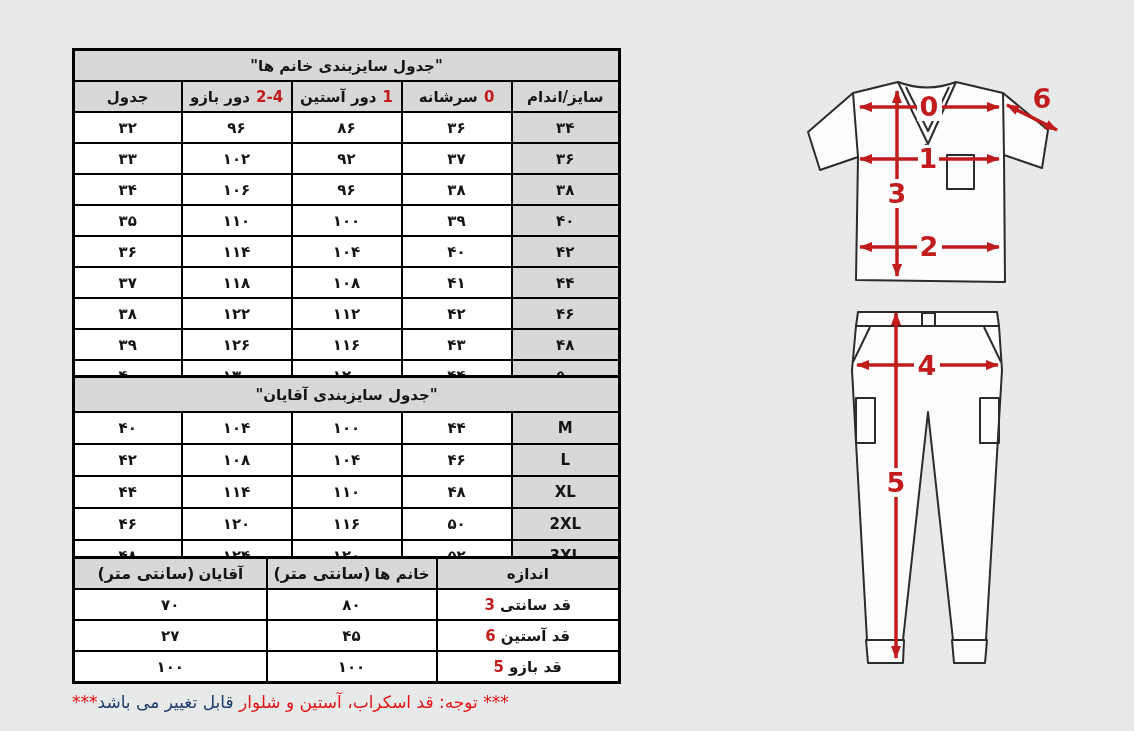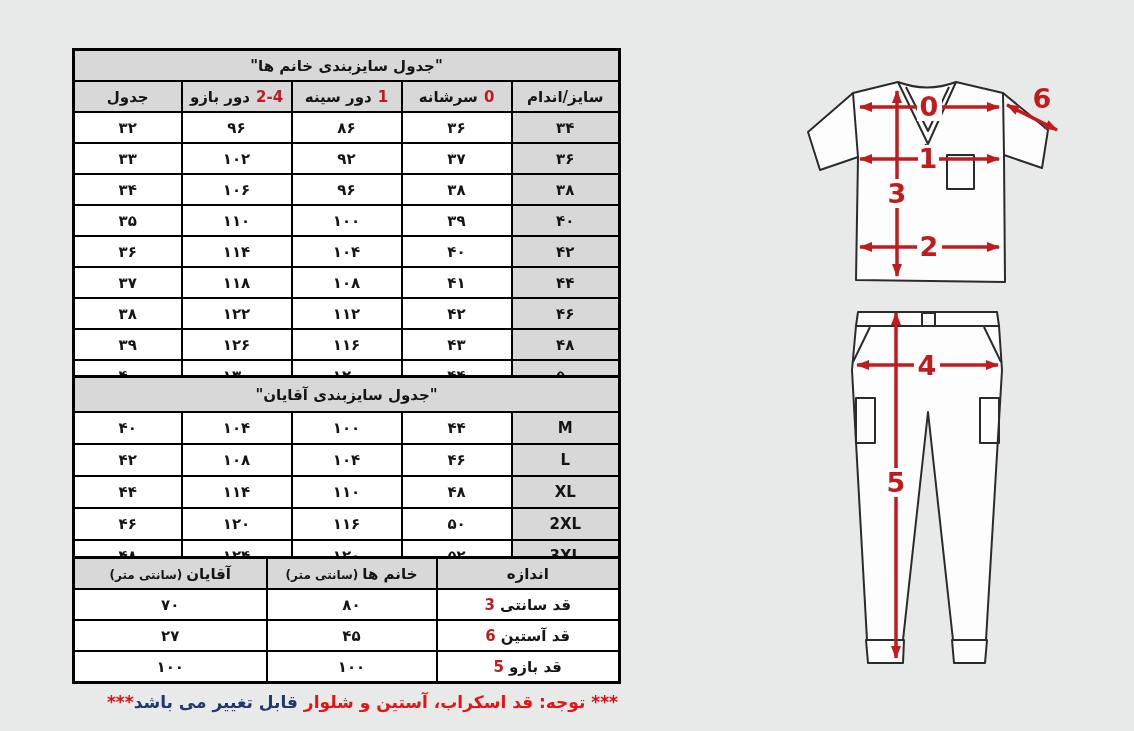--- a/index.html
+++ b/index.html
@@ -17,26 +17,26 @@
     font-weight:bold;color:#151515;height:27px;font-size:15px;
     overflow:hidden;white-space:nowrap;
   }
   .title-cell{background:#d8d8d8;font-size:18px;height:37px;}
   .hdr{background:#d8d8d8;font-size:16px;height:31px;}
   .gcell{background:#d8d8d8;}
   .latin{font-size:16px;}
   .num-red{color:#c11b1e;direction:ltr;unicode-bidi:isolate;}
   .hdr .num-red{margin-left:6px;}
   .mrow .num-red{margin-right:5px;font-size:15px;}
-  .sub{font-size:12px;margin-right:4px;}
+  .sub{font-size:16px;margin-right:4px;}
   .m-hdr{height:33px;}
   .men-row td{height:28px;}
   #note{
-    position:absolute;left:72px;top:692px;width:546px;text-align:right;
-    direction:rtl;font-weight:bold;font-size:17px;color:#1e3a6e;
+    position:absolute;left:72px;top:692px;width:546px;text-align:left;
+    direction:rtl;font-weight:normal;font-size:17px;color:#1e3a6e;
   }
   #note .stars,#note .redtxt{color:#e00b0b;}
   #note .redtxt{color:#e51414;}
   #diagram{position:absolute;left:780px;top:60px;}
   .garment{fill:#fdfdfd;stroke:#2b2b2b;stroke-width:2;stroke-linejoin:round;}
   .seam{fill:none;stroke:#2b2b2b;stroke-width:2;stroke-linejoin:round;}
   .arrow{stroke:#c11b1e;stroke-width:3.5;fill:none;}
   .lblbg{fill:#fdfdfd;}
   .dlabel{font-family:"DejaVu Sans",sans-serif;font-weight:bold;font-size:27px;fill:#c11b1e;text-anchor:middle;}
 </style>
@@ -51,21 +51,21 @@
       <col style="width:110px">
       <col style="width:108px">
   </colgroup>
   <tbody>
       <tr>
     <td colspan="5" class="title-cell">"جدول سایزبندی خانم ها"</td>
   </tr>
   <tr>
     <td class="hdr"><span>سایز/اندام</span></td>
     <td class="hdr"><span class="num-red">0</span><span>سرشانه</span></td>
-    <td class="hdr"><span class="num-red">1</span><span>دور سینه</span></td>
+    <td class="hdr"><span class="num-red">1</span><span>دور آستین</span></td>
     <td class="hdr"><span class="num-red">2-4</span><span>دور بازو</span></td>
     <td class="hdr"><span>جدول</span></td>
   </tr>
   <tr>
         <td class="gcell">۳۴</td>
         <td>۳۶</td>
         <td>۸۶</td>
         <td>۹۶</td>
         <td>۳۲</td>
       </tr>

